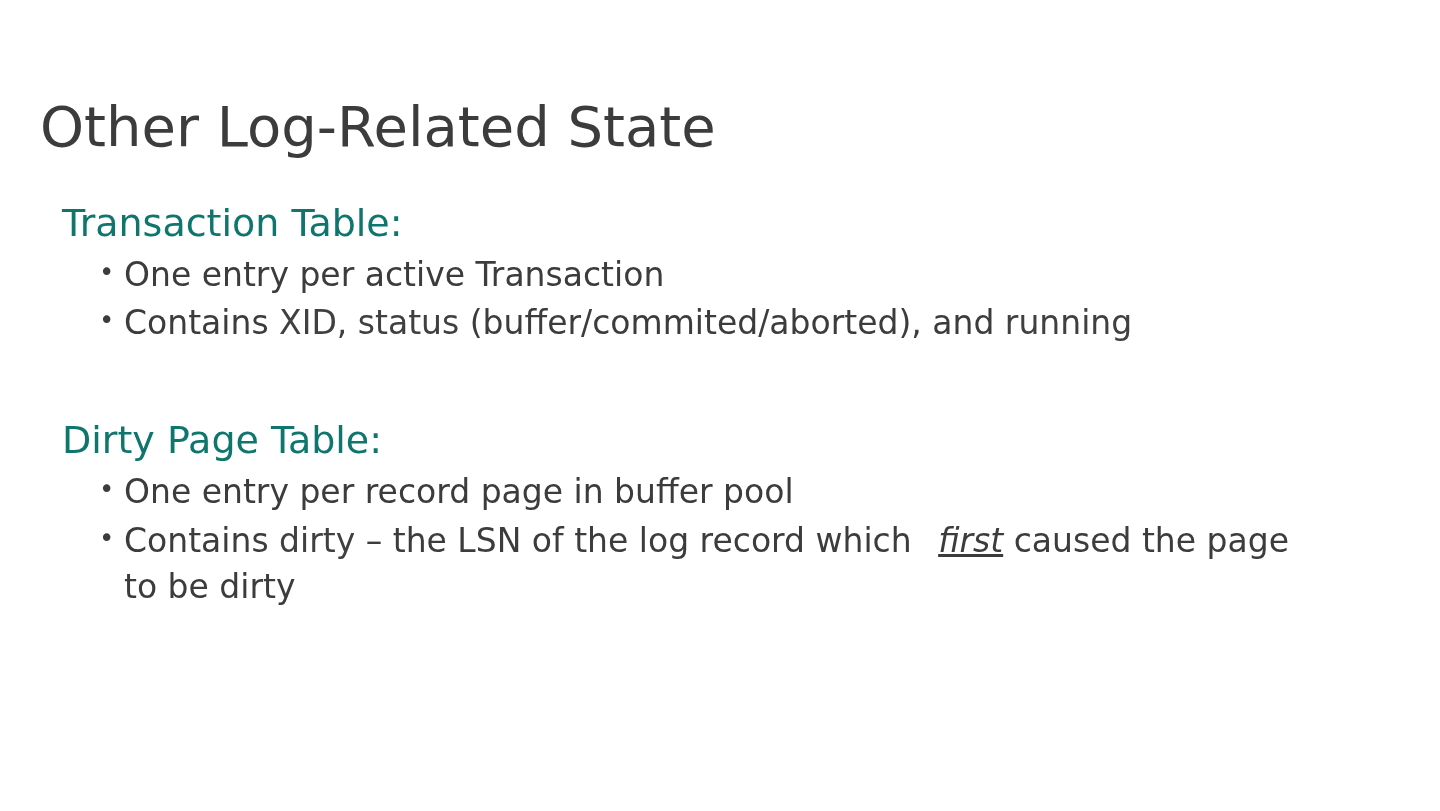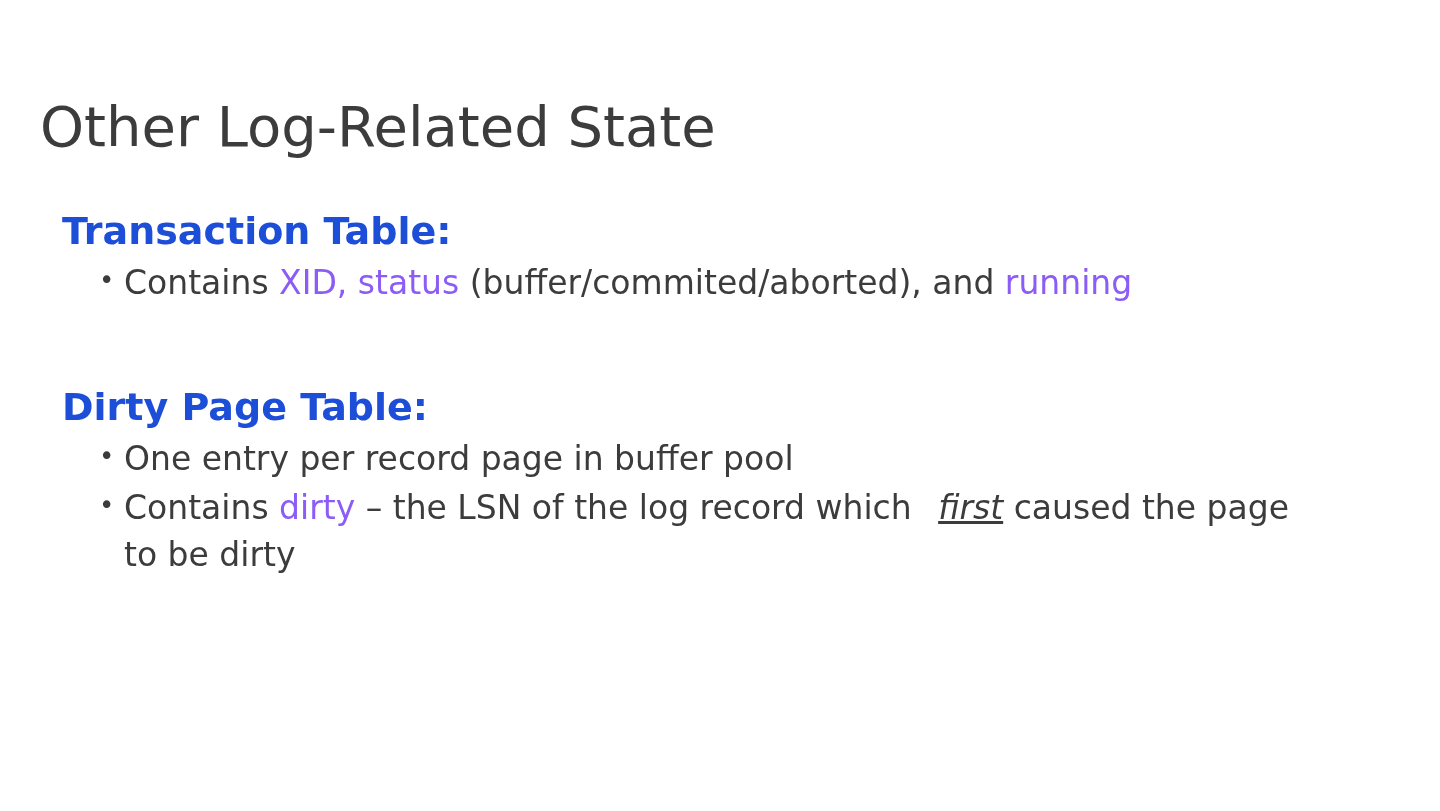--- a/index.html
+++ b/index.html
@@ -30,25 +30,25 @@
     letter-spacing: 0px;
     white-space: nowrap;
   }
   .body-block {
     position: absolute;
     left: 62px;
     top: 196px;
     width: 1330px;
   }
   .section-head {
-    color: #1d4ed8;
+    color: #0f766e;
     font-size: 38px;
     line-height: 1.25;
-    margin: 12px 0 4px 0;
-    font-weight: 700;
+    margin: 4px 0 4px 0;
+    font-weight: 400;
   }
   .bullets {
     list-style: none;
     margin: 0 0 0 0;
     padding: 0;
   }
   .bullets li {
     position: relative;
     color: #3c3c3c;
     font-size: 33px;
@@ -60,21 +60,21 @@
   .bullets li::before {
     content: "\2022";
     position: absolute;
     left: 37px;
     top: 0;
     color: #3c3c3c;
     font-size: 26px;
     line-height: 1.6;
   }
   .accent {
-    color: #8b5cf6;
+    color: #404040;
   }
   .emph {
     font-style: italic;
     text-decoration: underline;
     margin-left: 16px;
   }
   .gap {
     height: 64px;
   }
 </style>
@@ -83,20 +83,23 @@
 
 <div class="slide">
 
   <h1 class="slide-title">Other Log-Related State</h1>
 
   <div class="body-block">
 
     <div>
       <div class="section-head">Transaction Table:</div>
       <ul class="bullets">
+        <li>
+          <span>One entry per active Transaction</span>
+        </li>
         <li>
           <span>Contains </span><span class="accent">XID, status</span><span> (buffer/commited/aborted), and </span><span class="accent">running</span>
         </li>
       </ul>
     </div>
 
     <div class="gap"></div>
 
     <div>
       <div class="section-head">Dirty Page Table:</div>

